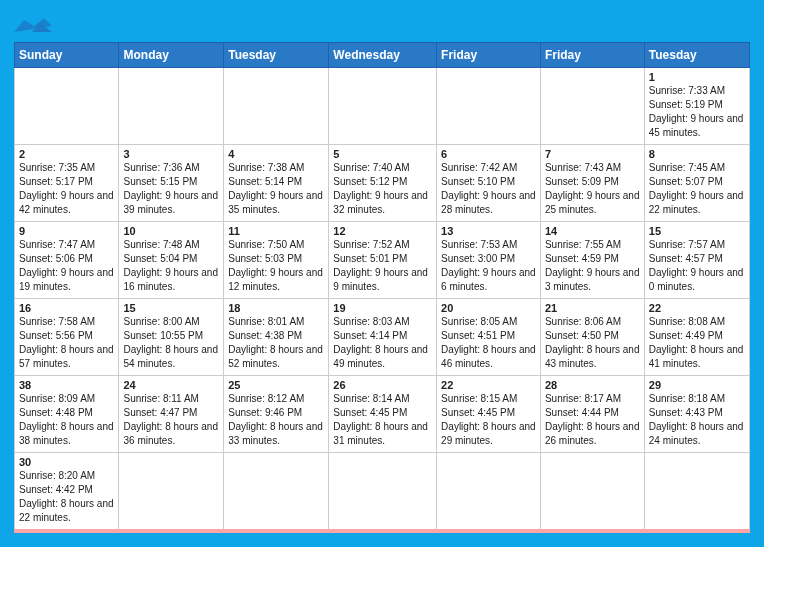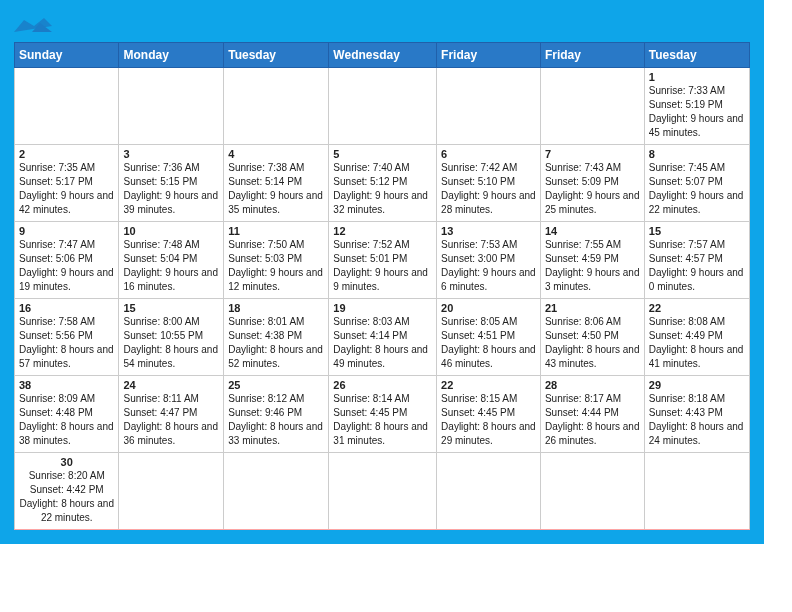--- a/index.html
+++ b/index.html
@@ -80,22 +80,21 @@
     }
     .day-info {
       font-size: 10px;
       line-height: 1.4;
       color: #222;
     }
     .empty-cell {
       background: #f9f9f9;
     }
     tr:last-child td {
-      border-bottom: 1px solid #fca5a5;
-      text-align: center;
+      border-bottom: 4px solid #fca5a5;
     }
   </style>
 </head>
 <body>
 
 <div class="page">
   <div class="header">
     <div class="logo">
       <div>
         <span class="logo-text">

